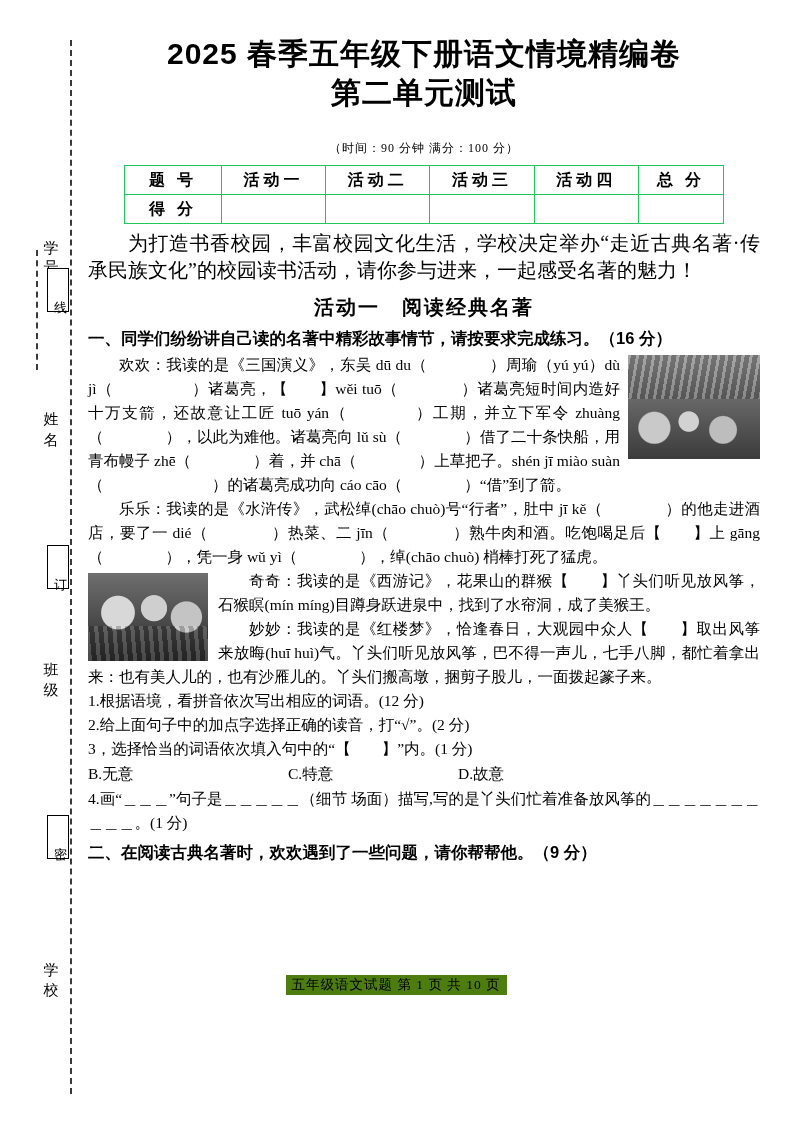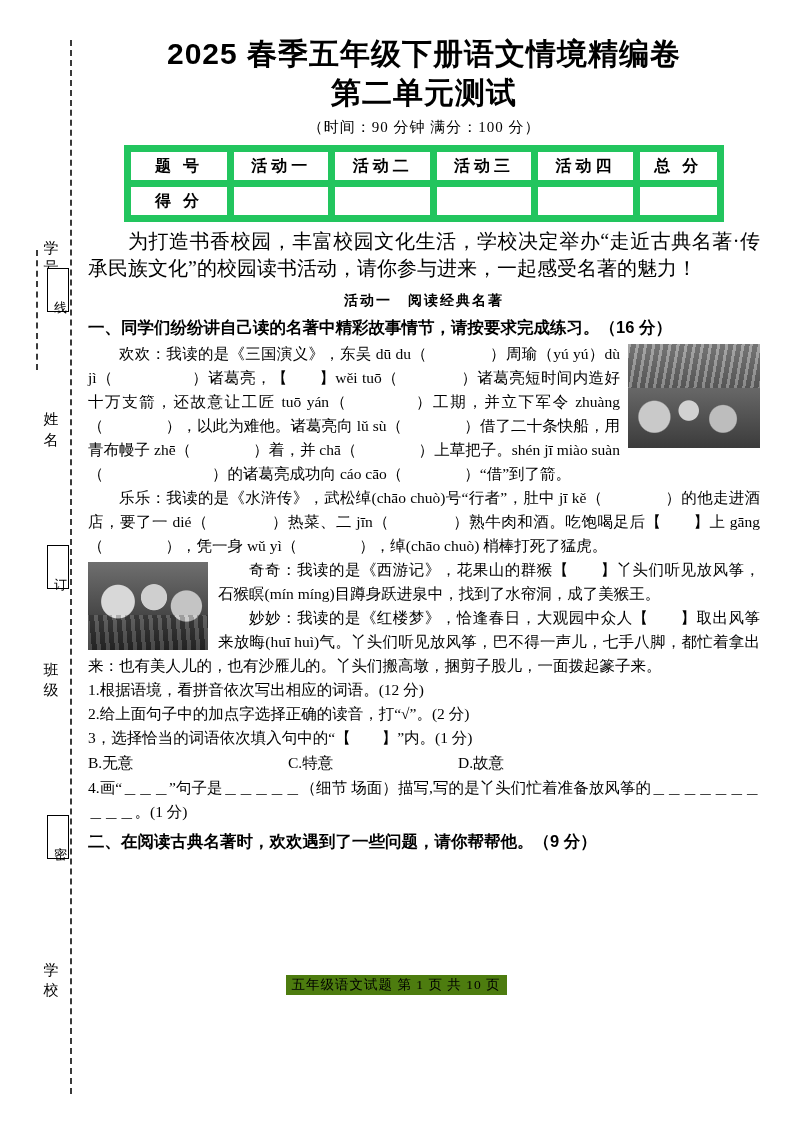--- a/index.html
+++ b/index.html
@@ -91,54 +91,54 @@
     text-align: center;
     margin: 0;
     font-weight: bold;
     line-height: 1.3;
     letter-spacing: 1px;
     font-family: "Liberation Sans", "DejaVu Sans", sans-serif;
   }
   h1.title .line2 { display: block; }
   .subtitle {
     text-align: center;
-    font-size: 15px;
-    margin-top: 6px;
+    font-size: 12px;
+    margin-top: 28px;
     margin-bottom: 8px;
     letter-spacing: 1px;
   }
 
   table.score {
     border-collapse: collapse;
     width: 600px;
     margin: 6px auto 4px auto;
   }
   table.score td {
-    border: 7px solid #22c55e;
+    border: 1px solid #22c55e;
     height: 26px;
     text-align: center;
     font-size: 16px;
     font-weight: bold;
     letter-spacing: 4px;
     padding: 1px 2px;
   }
   table.score td.first { width: 92px; }
 
   p.para {
     font-size: 20px;
     line-height: 27px;
     margin: 6px 0 0 0;
     text-indent: 2em;
     text-align: justify;
     font-family: "Liberation Serif", "DejaVu Serif", serif;
   }
   .section-head {
     text-align: center;
     font-weight: bold;
-    font-size: 14px;
+    font-size: 20px;
     margin: 10px 0 4px 0;
     letter-spacing: 2px;
     font-family: "Liberation Sans", "DejaVu Sans", sans-serif;
   }
   .q-head {
     font-size: 16.5px;
     font-weight: bold;
     margin: 4px 0 2px 0;
     line-height: 26px;
     font-family: "Liberation Sans", "DejaVu Sans", sans-serif;

